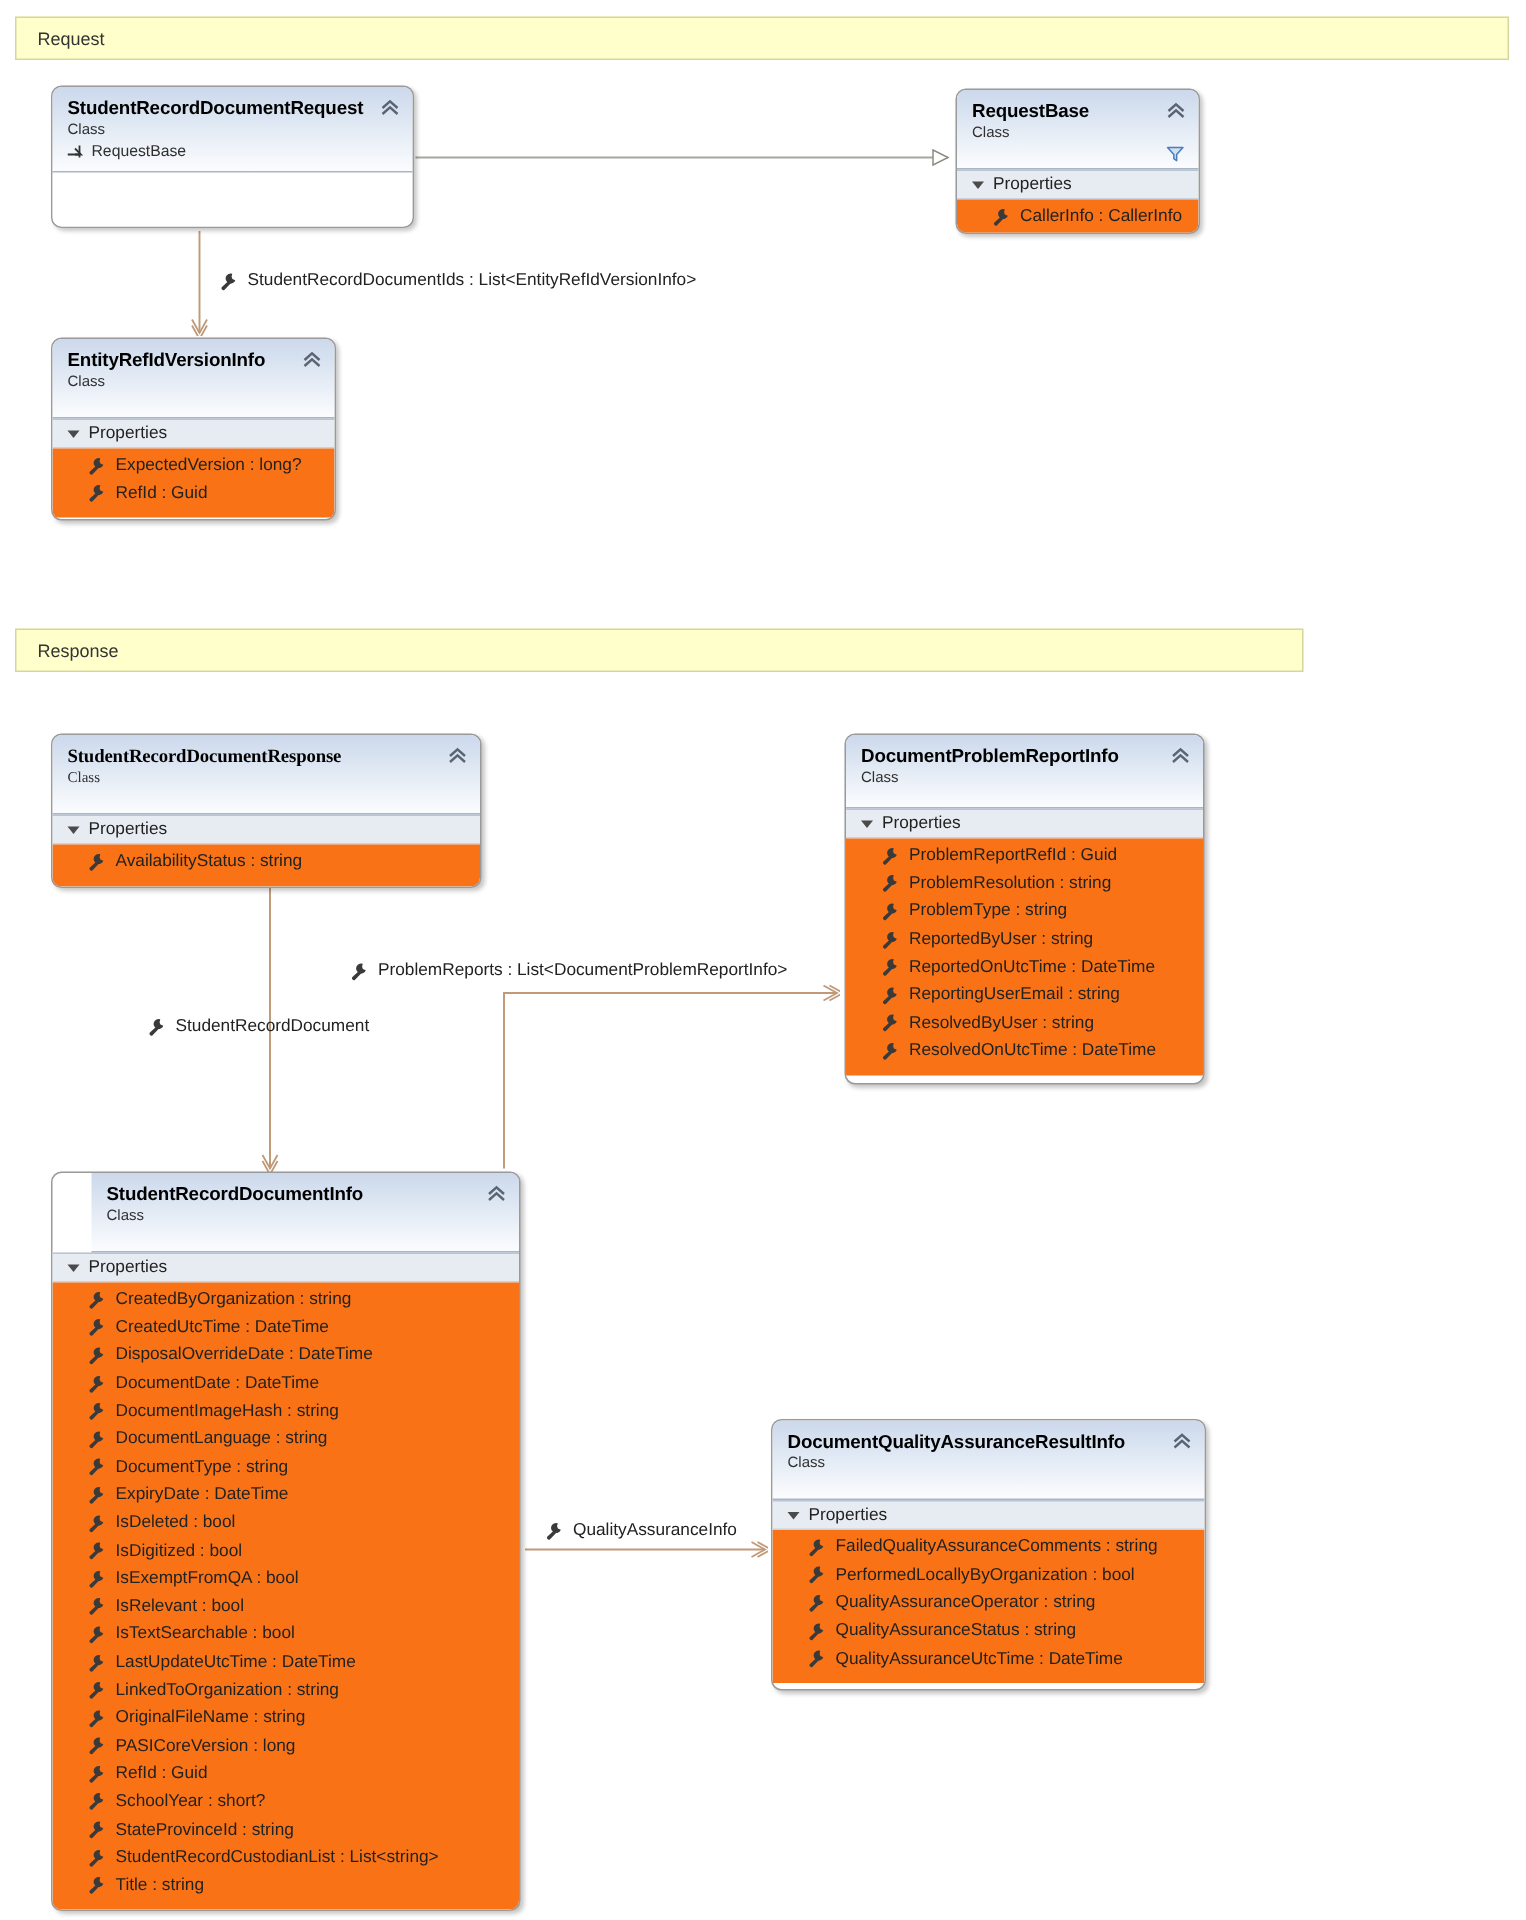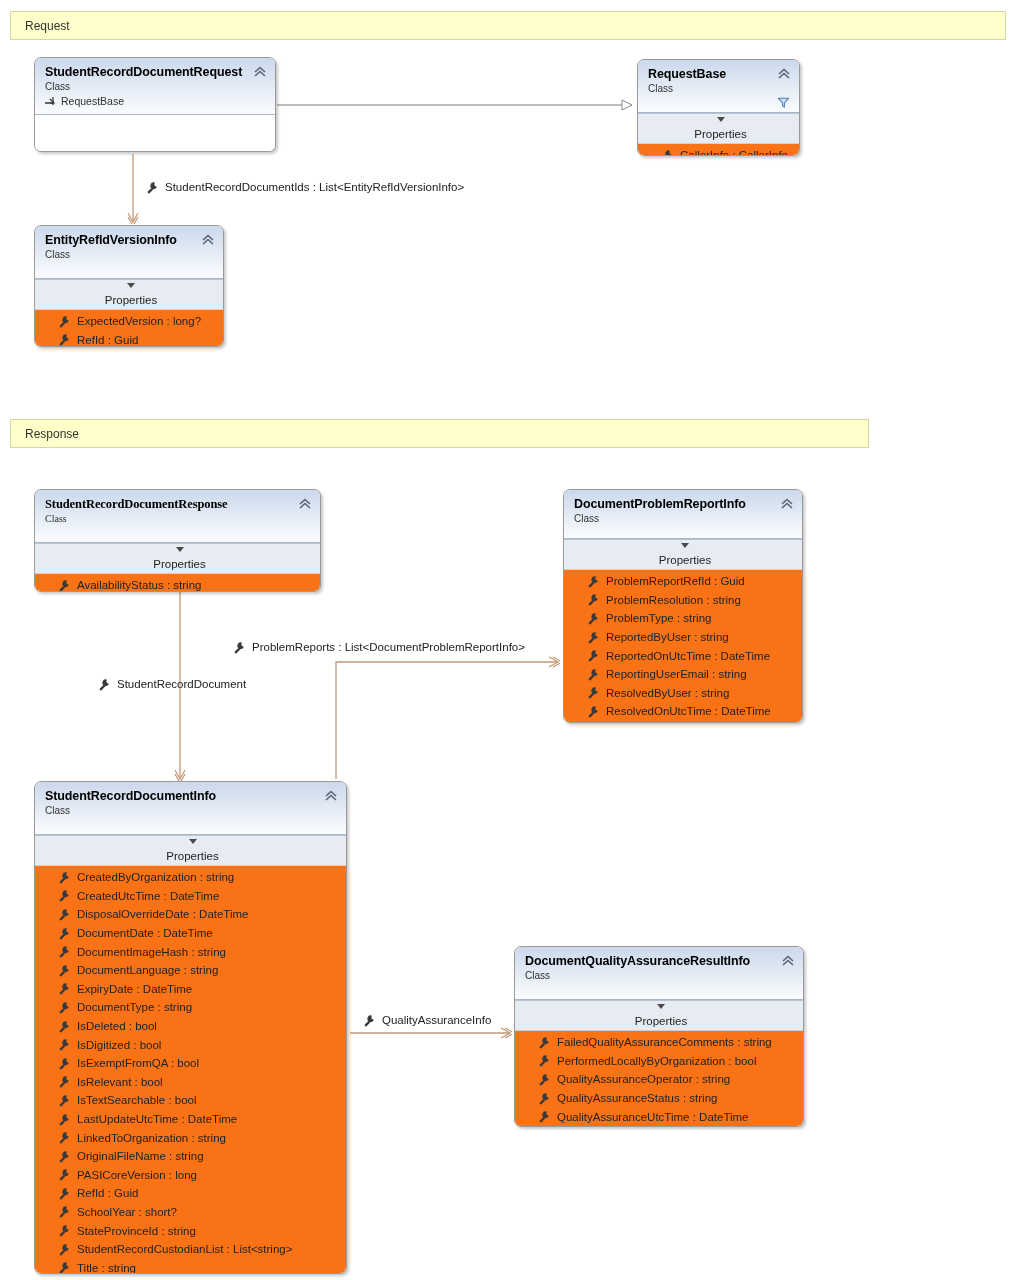--- a/index.html
+++ b/index.html
@@ -89,21 +89,20 @@
     box-sizing: border-box;
     background: #e7ecf3;
     border-top: 1px solid #b9c4d4;
     border-bottom: 1px solid #c9d2de;
     padding: 3px 6px 3px 10px;
     font-size: 11.5px;
     color: #222222;
     display: flex;
     align-items: center;
     gap: 6px;
-    flex-direction: column;
   }
   .members {
     padding: 2px 0 7px 0;
     background: #f97316;
   }
   .member {
     display: flex;
     align-items: center;
     gap: 7px;
     padding: 0px 8px 0px 22px;
@@ -355,21 +354,21 @@
         <svg class="wrench" viewBox="0 0 14 14">
           <path d="M10.6,1.6 a3.6,3.6 0 1 0 2.2,4.6 l-2.1,-0.9 -0.6,-1.6 0.5,-2.1 z" fill="#3a3a3a"></path>
           <path d="M9.0,5.7 L3.0,11.3 a1.4,1.4 0 0 0 1.9,1.9 L10.6,7.4 z" fill="#3a3a3a"></path>
         </svg>
         <span>ResolvedOnUtcTime : DateTime</span>
       </div>
   </div>
 </div>
 
 <div class="cls" style="left:34px; top:781px; width:313px; height:493px;">
-  <div class="cls-head" style="padding-bottom:17px;">
+  <div class="cls-head" style="padding-bottom:17px;margin-left:26px;">
     <div class="cls-title">StudentRecordDocumentInfo</div>
     <div class="cls-stereo">Class</div>
     <svg class="chev" viewBox="0 0 14 14">
       <path d="M2,7 L7,2.5 L12,7" fill="none" stroke="#5a6472" stroke-width="1.6"></path>
       <path d="M2,11 L7,6.5 L12,11" fill="none" stroke="#5a6472" stroke-width="1.6"></path>
     </svg>
   </div>
   <div class="compartment-title">
     <span class="tri-down"></span>
     <span>Properties</span>
@@ -415,28 +414,28 @@
           <path d="M10.6,1.6 a3.6,3.6 0 1 0 2.2,4.6 l-2.1,-0.9 -0.6,-1.6 0.5,-2.1 z" fill="#3a3a3a"></path>
           <path d="M9.0,5.7 L3.0,11.3 a1.4,1.4 0 0 0 1.9,1.9 L10.6,7.4 z" fill="#3a3a3a"></path>
         </svg>
         <span>DocumentLanguage : string</span>
       </div>
       <div class="member">
         <svg class="wrench" viewBox="0 0 14 14">
           <path d="M10.6,1.6 a3.6,3.6 0 1 0 2.2,4.6 l-2.1,-0.9 -0.6,-1.6 0.5,-2.1 z" fill="#3a3a3a"></path>
           <path d="M9.0,5.7 L3.0,11.3 a1.4,1.4 0 0 0 1.9,1.9 L10.6,7.4 z" fill="#3a3a3a"></path>
         </svg>
+        <span>DocumentType : string</span>
+      </div>
+      <div class="member">
+        <svg class="wrench" viewBox="0 0 14 14">
+          <path d="M10.6,1.6 a3.6,3.6 0 1 0 2.2,4.6 l-2.1,-0.9 -0.6,-1.6 0.5,-2.1 z" fill="#3a3a3a"></path>
+          <path d="M9.0,5.7 L3.0,11.3 a1.4,1.4 0 0 0 1.9,1.9 L10.6,7.4 z" fill="#3a3a3a"></path>
+        </svg>
         <span>ExpiryDate : DateTime</span>
-      </div>
-      <div class="member">
-        <svg class="wrench" viewBox="0 0 14 14">
-          <path d="M10.6,1.6 a3.6,3.6 0 1 0 2.2,4.6 l-2.1,-0.9 -0.6,-1.6 0.5,-2.1 z" fill="#3a3a3a"></path>
-          <path d="M9.0,5.7 L3.0,11.3 a1.4,1.4 0 0 0 1.9,1.9 L10.6,7.4 z" fill="#3a3a3a"></path>
-        </svg>
-        <span>DocumentType : string</span>
       </div>
       <div class="member">
         <svg class="wrench" viewBox="0 0 14 14">
           <path d="M10.6,1.6 a3.6,3.6 0 1 0 2.2,4.6 l-2.1,-0.9 -0.6,-1.6 0.5,-2.1 z" fill="#3a3a3a"></path>
           <path d="M9.0,5.7 L3.0,11.3 a1.4,1.4 0 0 0 1.9,1.9 L10.6,7.4 z" fill="#3a3a3a"></path>
         </svg>
         <span>IsDeleted : bool</span>
       </div>
       <div class="member">
         <svg class="wrench" viewBox="0 0 14 14">

